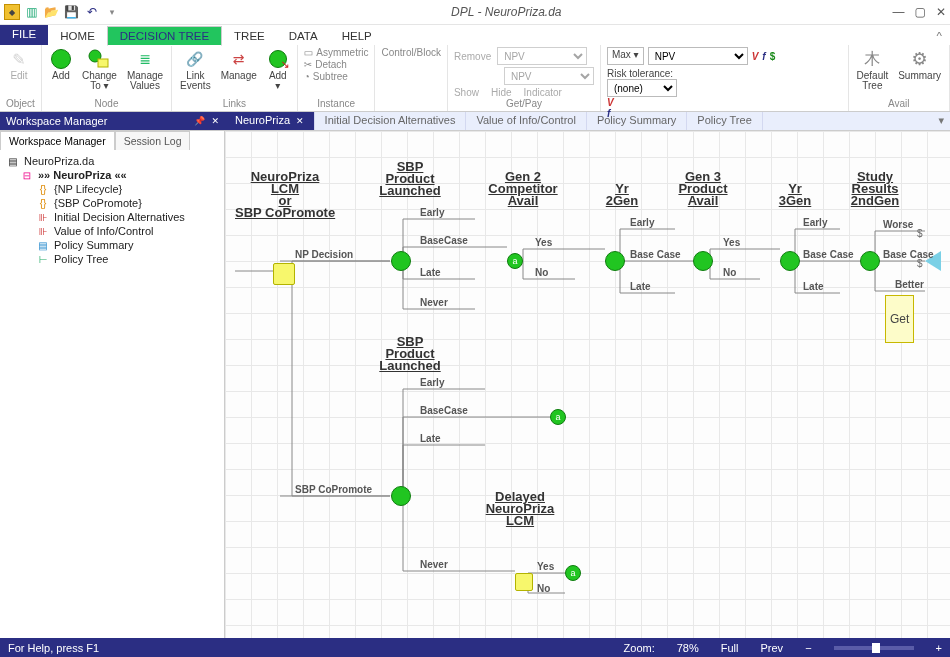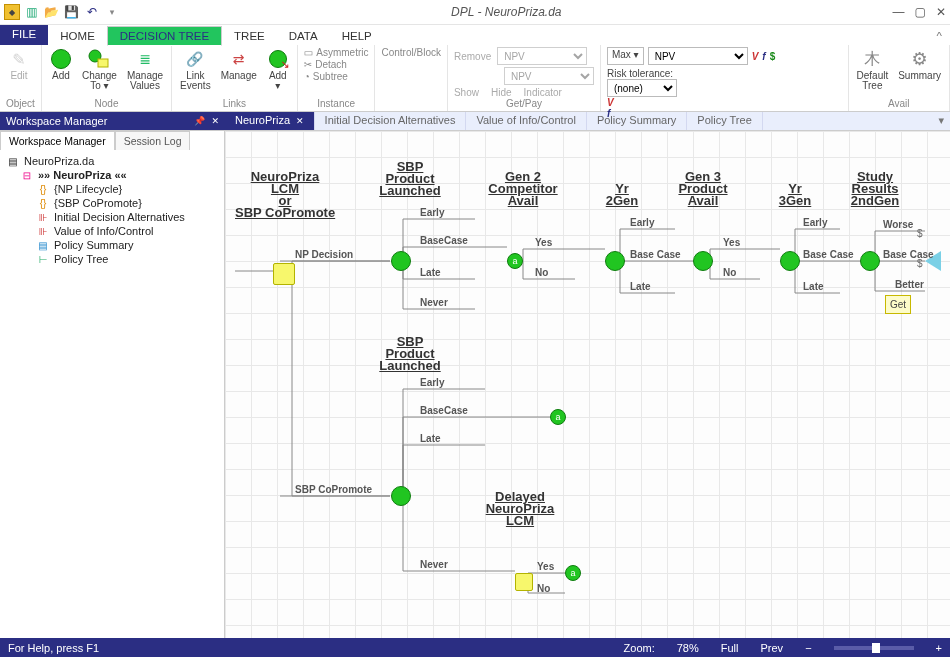--- a/index.html
+++ b/index.html
@@ -62,21 +62,21 @@
   .nodelabel { position:absolute; font-size:13px; color:#333; font-weight:bold; text-decoration:underline; text-align:center; line-height:12px; white-space:pre; }
   .branchlabel { position:absolute; font-size:10px; color:#555;font-weight:bold; }
   .dnode { position:absolute; border-radius:50%; }
   .chance { background:#21c521; border:1px solid #0f7d0f; }
   .decision { background:#f7f76c; border:1px solid #b3b300; border-radius:2px;}
   .subtree { background:#21c521; border:1px solid #0f7d0f; }
   .endtri { position:absolute; width:0; height:0; border-top:10px solid transparent; border-bottom:10px solid transparent; border-right:16px solid #7ad0e6;}
   .dollar { position:absolute; font-size:10px; color:#666;}
   svg.wires { position:absolute; left:0; top:0; }
   svg.wires path { stroke:#888; stroke-width:1; fill:none; }
-  .getbtn { position:absolute; border:1px solid #c7b800; background:#fdfcc9; font-size:10px; padding:3px 4px; color:#444; }
+  .getbtn { position:absolute; border:1px solid #c7b800; background:#fdfcc9; font-size:12px; padding:16px 4px; color:#444; }
 
   
   .status { position: absolute; bottom: 0; left: 0; right: 0; height: 19px; background: #2b2e83; color: #fff; display: flex; align-items: center; padding: 0 8px; font-size: 11px; }
   .status .right { margin-left: auto; display: flex; align-items: center; gap: 22px; }
   .zoomslider { width: 80px; height: 4px; background: #5a5ca8; position: relative; }
   .zoomslider .thumb { position:absolute; width: 8px; height: 10px; background:#fff; top:-3px; left:38px; }
 </style>
 </head>
 <body>
 

